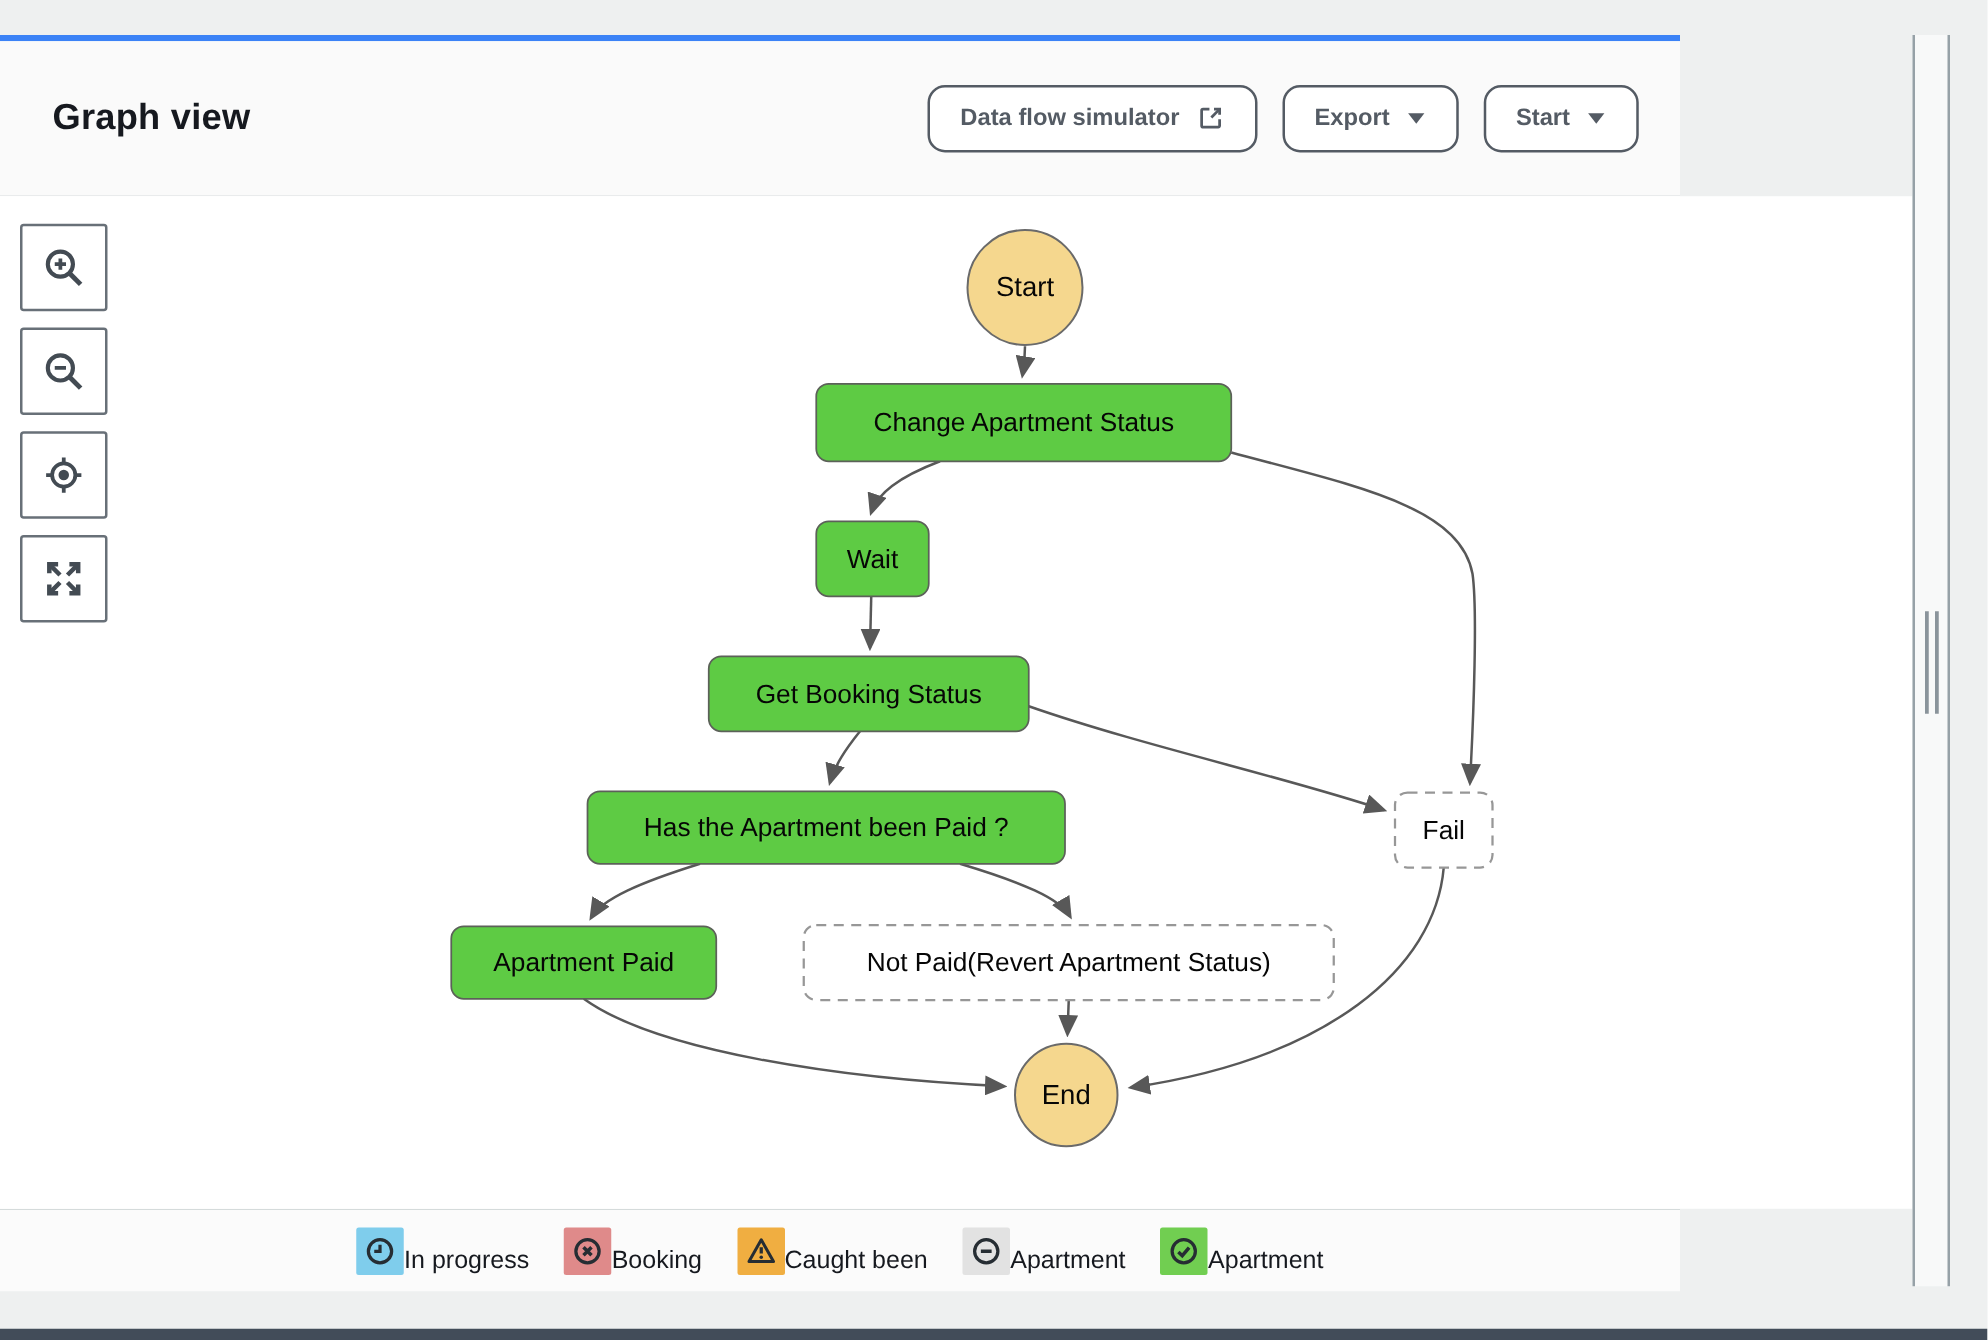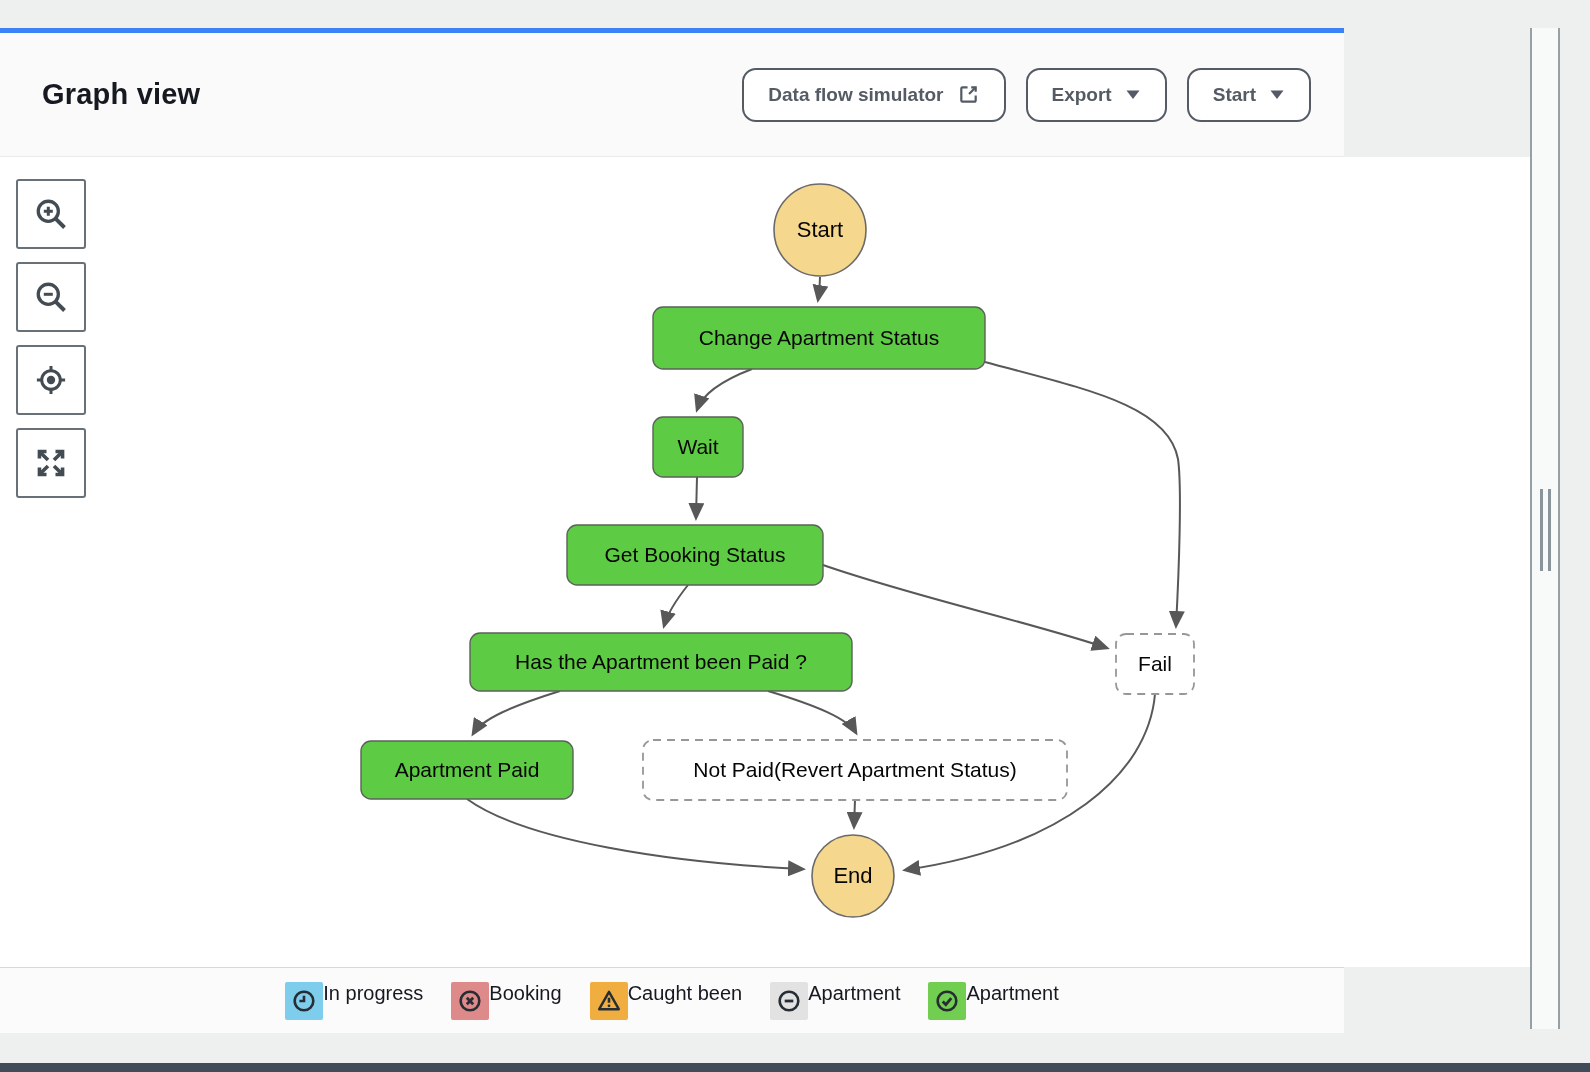--- a/index.html
+++ b/index.html
@@ -45,21 +45,21 @@
   .node-label {
     font-family:"Liberation Sans", sans-serif; font-size:21px; fill:#060606;
   }
   .terminal-label { font-size:22px; }
 
   
   .legend-bar {
     height:66px; background:#fbfbfb; border-top:1px solid #d5dbdb;
     display:flex; align-items:center; justify-content:center; gap:28px; flex:0 0 auto;
   }
-  .legend-item { display:flex; align-items:flex-start; }
+  .legend-item { display:flex; align-items:flex-end; }
   .legend-swatch {
     width:38px; height:38px; border-radius:2px;
     display:flex; align-items:center; justify-content:center;
   }
   .legend-swatch svg { stroke:#262d33; }
   .legend-label { font-size:20px; color:#16191f; }
 
   
   .splitter {
     position:absolute; left:1530px; top:28px; width:30px; height:1001px;

